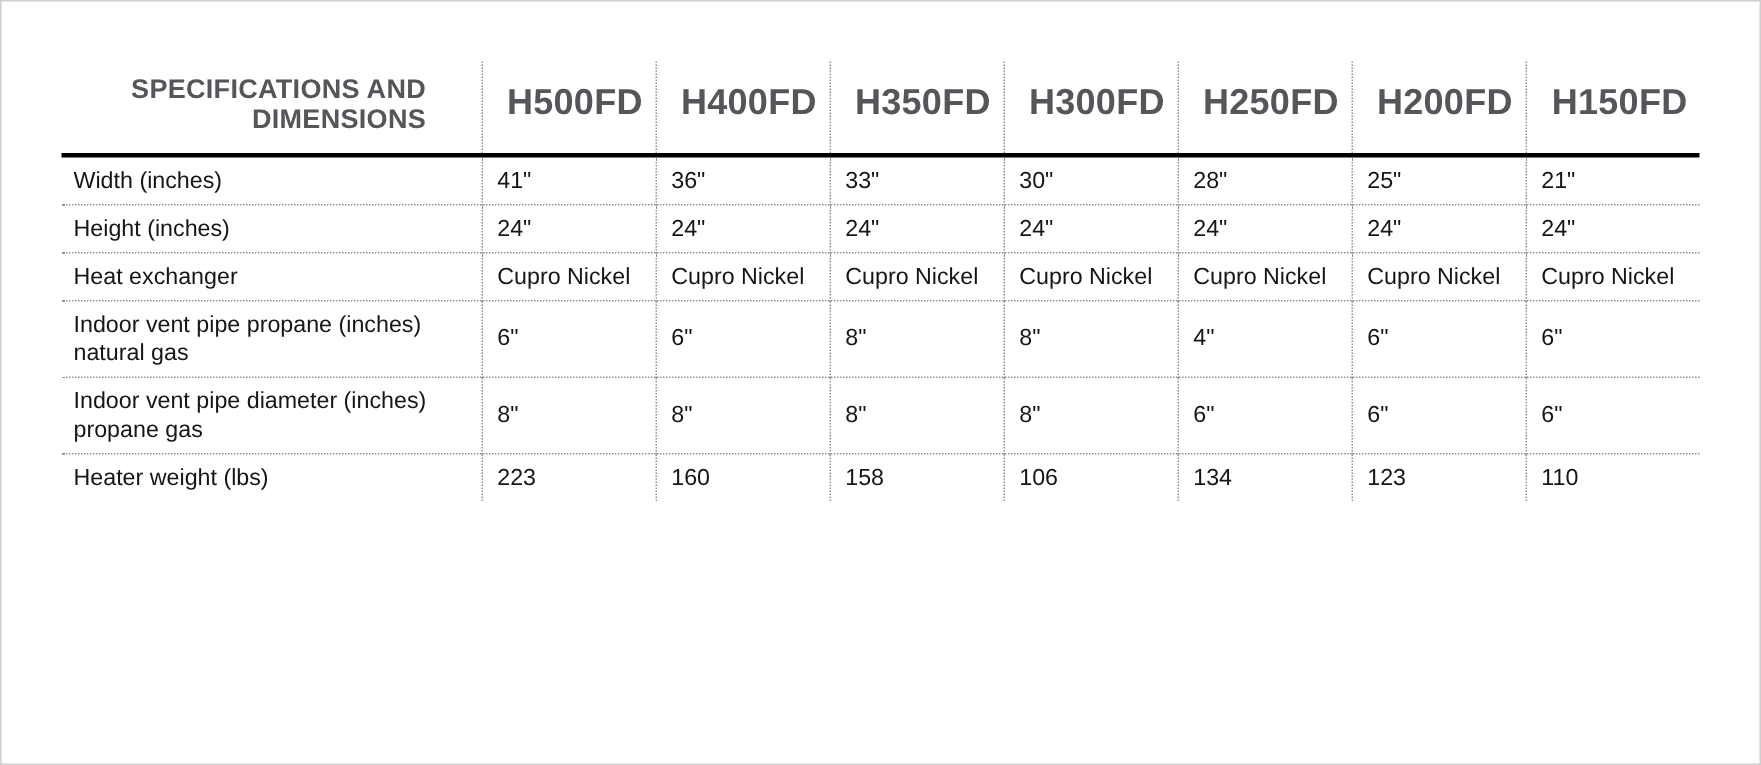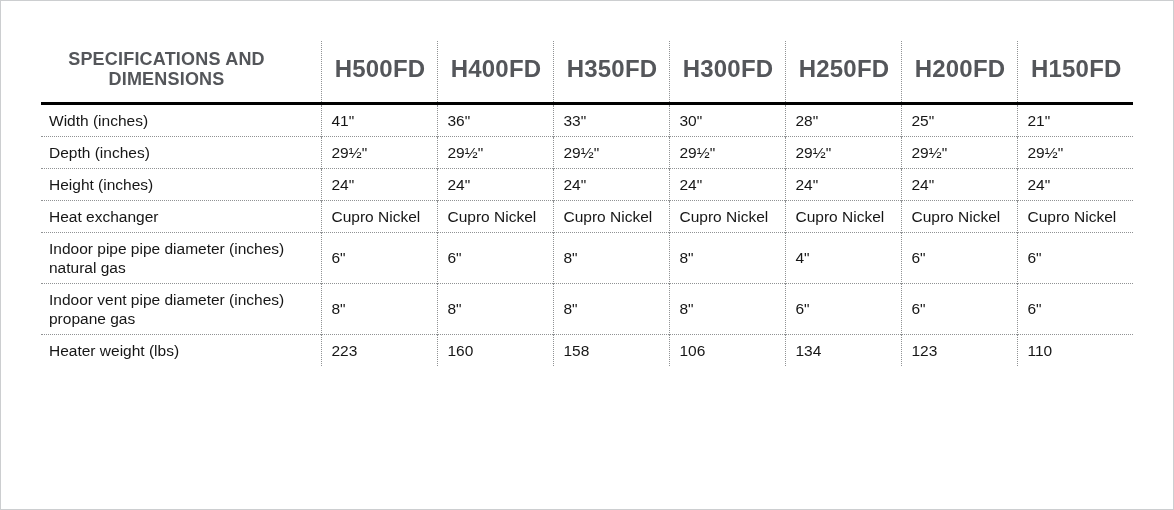--- a/index.html
+++ b/index.html
@@ -18,21 +18,21 @@
     border-collapse: collapse;
     table-layout: fixed;
     margin: 40px 0 0 40px;
     width: 1092px;
   }
 
   
   thead th {
     height: 62px;
     box-sizing: border-box;
-    text-align: center;
+    text-align: right;
     vertical-align: middle;
     color: #54565a;
     font-weight: bold;
     border-bottom: 3px solid #000000;
     padding: 2px 8px 6px 8px;
     letter-spacing: 0.2px;
   }
   thead th.title-cell { padding-left: 8px; }
   .title-text {
     display: block;
@@ -99,51 +99,41 @@
           <th class="row-label">Width (inches)</th>
           <td>41"</td>
           <td>36"</td>
           <td>33"</td>
           <td>30"</td>
           <td>28"</td>
           <td>25"</td>
           <td>21"</td>
         </tr>
         <tr>
-          <th class="row-label">Depth (inches)</th>
-          <td>29½"</td>
-          <td>29½"</td>
-          <td>29½"</td>
-          <td>29½"</td>
-          <td>29½"</td>
-          <td>29½"</td>
-          <td>29½"</td>
-        </tr>
-        <tr>
           <th class="row-label">Height (inches)</th>
           <td>24"</td>
           <td>24"</td>
           <td>24"</td>
           <td>24"</td>
           <td>24"</td>
           <td>24"</td>
           <td>24"</td>
         </tr>
         <tr>
           <th class="row-label">Heat exchanger</th>
           <td>Cupro Nickel</td>
           <td>Cupro Nickel</td>
           <td>Cupro Nickel</td>
           <td>Cupro Nickel</td>
           <td>Cupro Nickel</td>
           <td>Cupro Nickel</td>
           <td>Cupro Nickel</td>
         </tr>
         <tr>
-          <th class="row-label">Indoor pipe pipe diameter (inches) natural gas</th>
+          <th class="row-label">Indoor vent pipe propane (inches) natural gas</th>
           <td>6"</td>
           <td>6"</td>
           <td>8"</td>
           <td>8"</td>
           <td>4"</td>
           <td>6"</td>
           <td>6"</td>
         </tr>
         <tr>
           <th class="row-label">Indoor vent pipe diameter (inches) propane gas</th>

